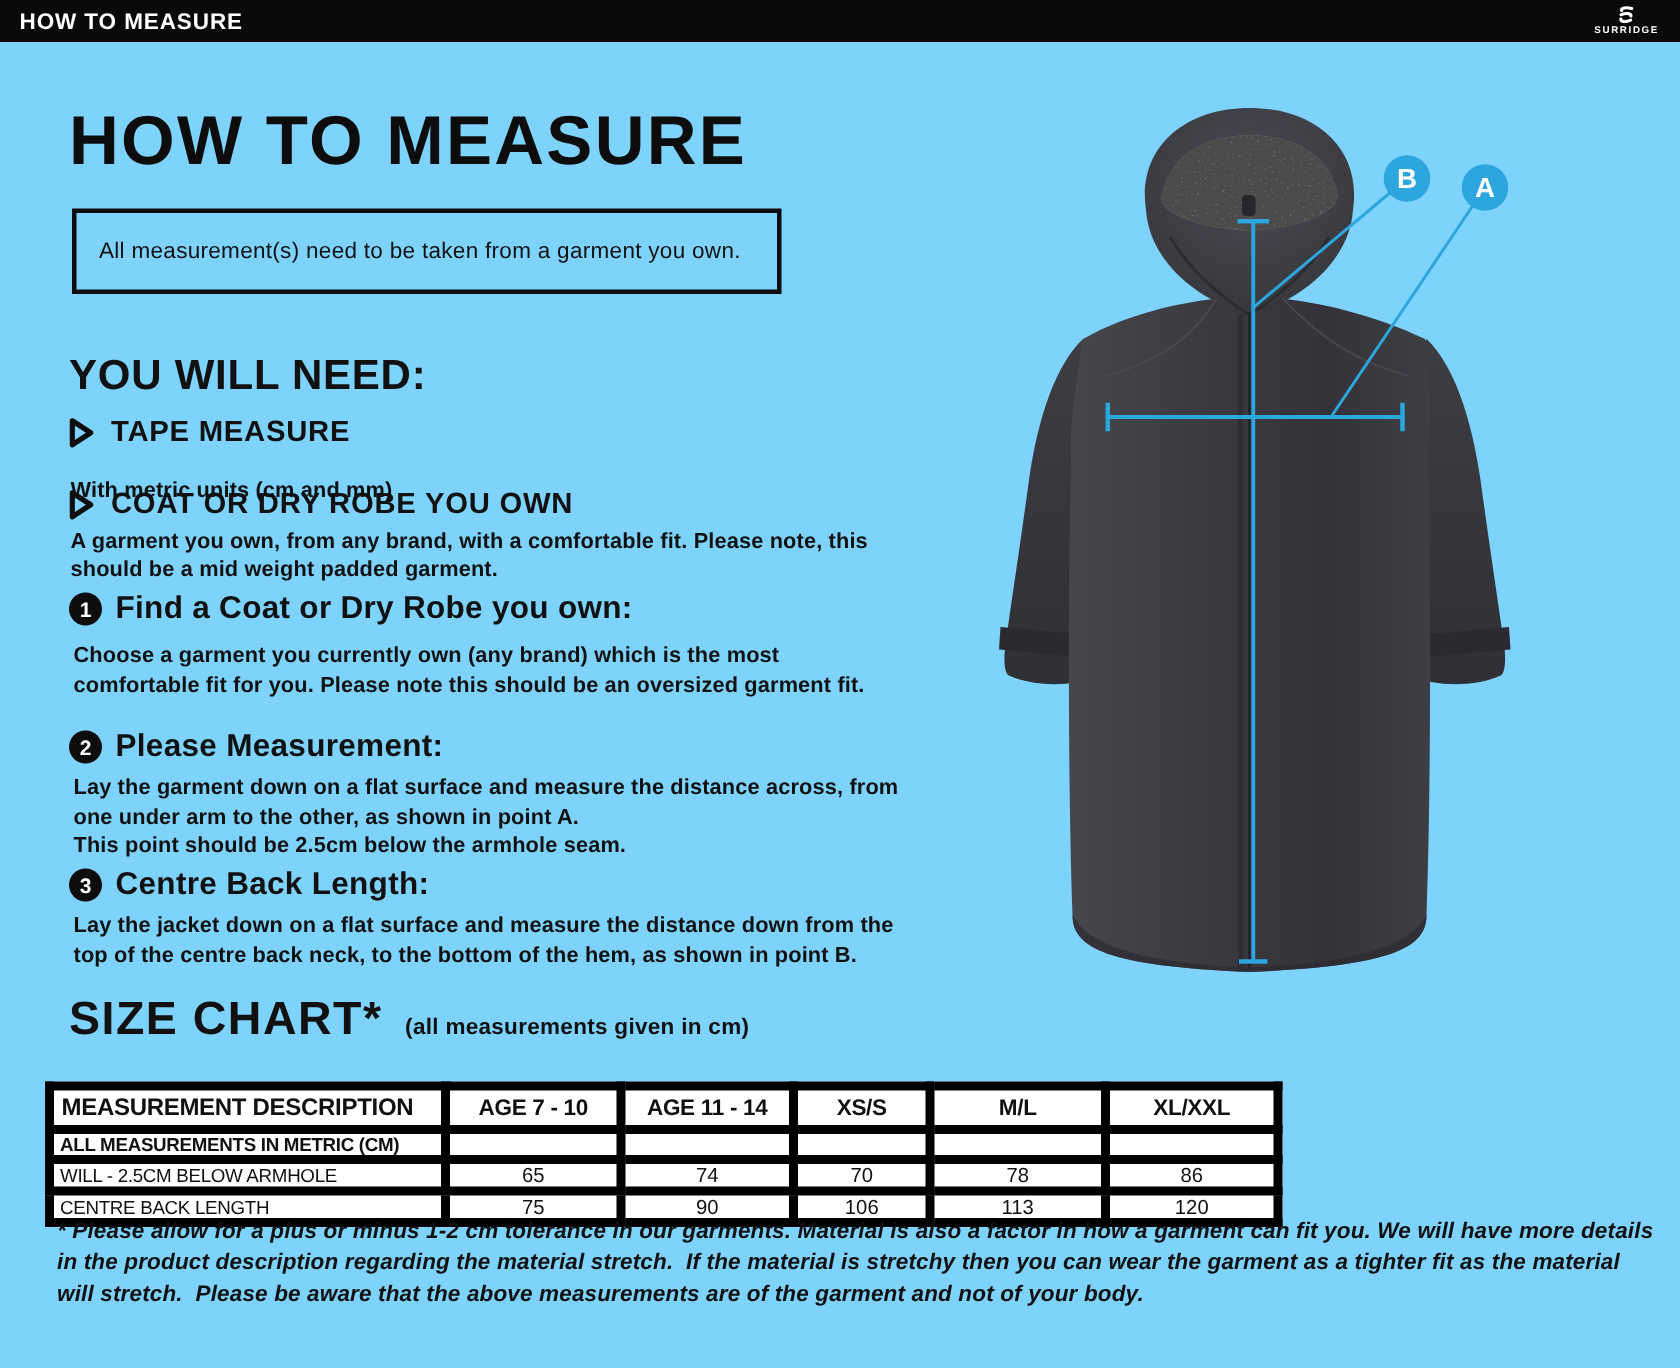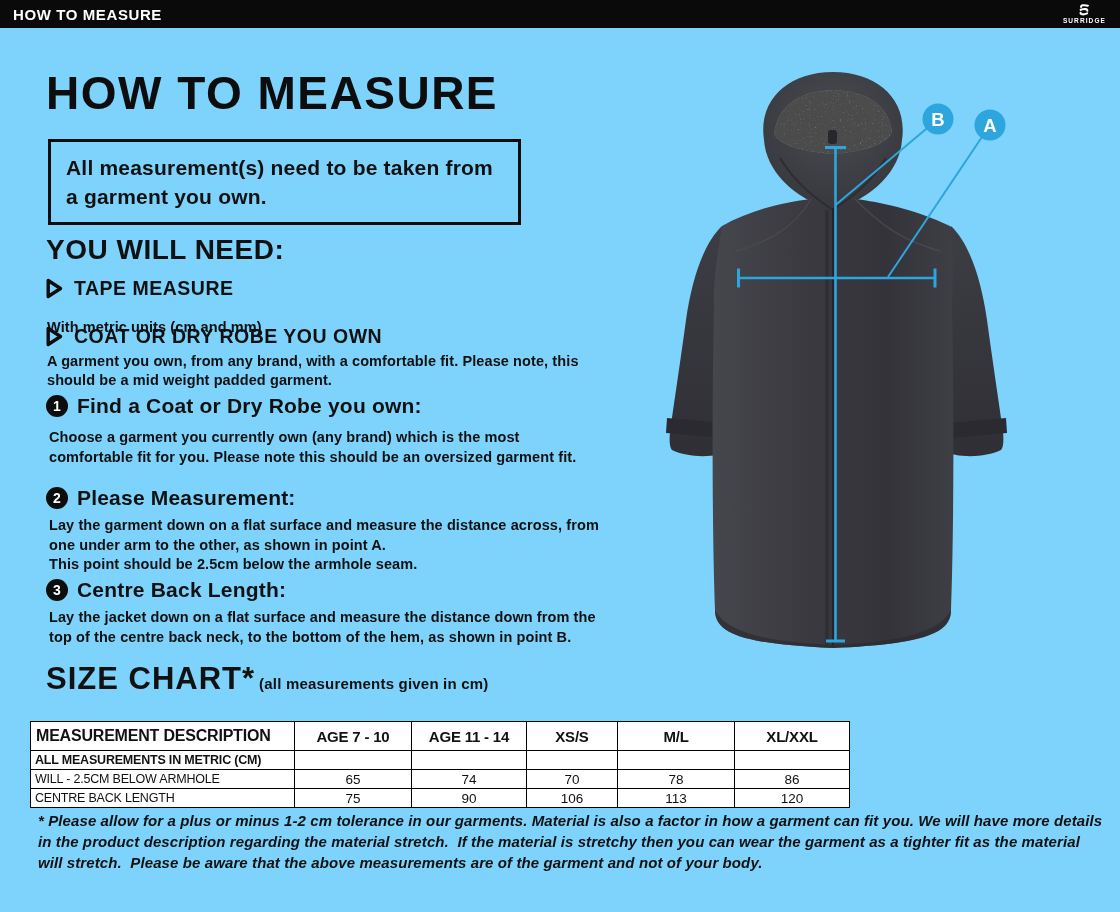--- a/index.html
+++ b/index.html
@@ -12,41 +12,41 @@
     display:flex; align-items:center; justify-content:space-between; padding:0 10px 0 13px; }
   .header-title { color:#fff; font-size:15px; font-weight:700; letter-spacing:.6px; }
   .logo { display:flex; flex-direction:column; align-items:center; line-height:1; padding-right:4px; }
   .logo-text { color:#fff; font-size:6.5px; font-weight:700; letter-spacing:1.1px; margin-top:1px; }
 
   
   .page-title { position:absolute; left:46px; top:66px; font-size:46px; font-weight:800; letter-spacing:1.5px; color:#0d0d0d; }
 
   
   .notice-box { position:absolute; left:48px; top:139px; width:473px; border:3px solid #0d0d0d; padding:11px 15px; }
-  .notice-text { font-size:21px; line-height:29px; font-weight:700; letter-spacing:.2px; }
+  .notice-text { font-size:15px; line-height:29px; font-weight:400; letter-spacing:.2px; }
 
   .ywn-heading { position:absolute; left:46px; top:234px; font-size:28px; font-weight:800; letter-spacing:.5px; }
 
   .need-item { position:absolute; left:46px; display:flex; align-items:center; gap:11px;justify-content:center; }
   .need-title { font-size:19.5px; font-weight:800; letter-spacing:.5px; }
   .need-desc { position:absolute; left:47px; font-size:14.5px; line-height:19px; font-weight:700; letter-spacing:.1px; }
 
   .step-head { position:absolute; left:46px; display:flex; align-items:center; gap:9px; }
   .step-badge { width:22px; height:22px; border-radius:50%; background:#0d0d0d; color:#fff;
     display:inline-flex; align-items:center; justify-content:center; font-size:14px; font-weight:700; flex:0 0 auto; }
   .step-title { font-size:21px; font-weight:700; letter-spacing:.2px; }
   .step-desc { position:absolute; left:49px; font-size:14.5px; line-height:19.5px; font-weight:700; letter-spacing:.1px; white-space:pre-line; }
 
-  .sc-head { position:absolute; left:46px; top:661px; display:flex; align-items:baseline; gap:4px; }
+  .sc-head { position:absolute; left:46px; top:661px; display:flex; align-items:baseline; gap:15px; }
   .sc-title { font-size:31px; font-weight:800; letter-spacing:1px; }
   .sc-sub { font-size:15px; font-weight:700; letter-spacing:.2px; }
 
   
   table.size-table { position:absolute; left:30px; top:721px; border-collapse:collapse; table-layout:fixed; background:#fff; }
-  table.size-table, .size-table th, .size-table td { border:1px solid #000000; }
+  table.size-table, .size-table th, .size-table td { border:6px solid #000000; }
   .size-table th { height:29px; font-size:15px; font-weight:700; letter-spacing:-.2px; text-align:center; padding:0 2px; }
   .size-table th.desc-col { text-align:left; padding-left:5px; font-size:16px; }
   .size-table td { height:19px; font-size:13.5px; font-weight:400; text-align:center; padding:0 2px; }
   .size-table td.row-label { text-align:left; padding-left:4px; font-size:12.5px; letter-spacing:-.2px; }
   .size-table tr.metric-row td.row-label { font-weight:700; }
 
   .footnote { position:absolute; left:38px; top:810px; width:1066px; font-size:15px; line-height:21px;
     font-weight:700; font-style:italic; letter-spacing:.1px; white-space:pre-wrap; }
 
   .diagram { position:absolute; left:620px; top:58px; width:500px; height:660px; }

